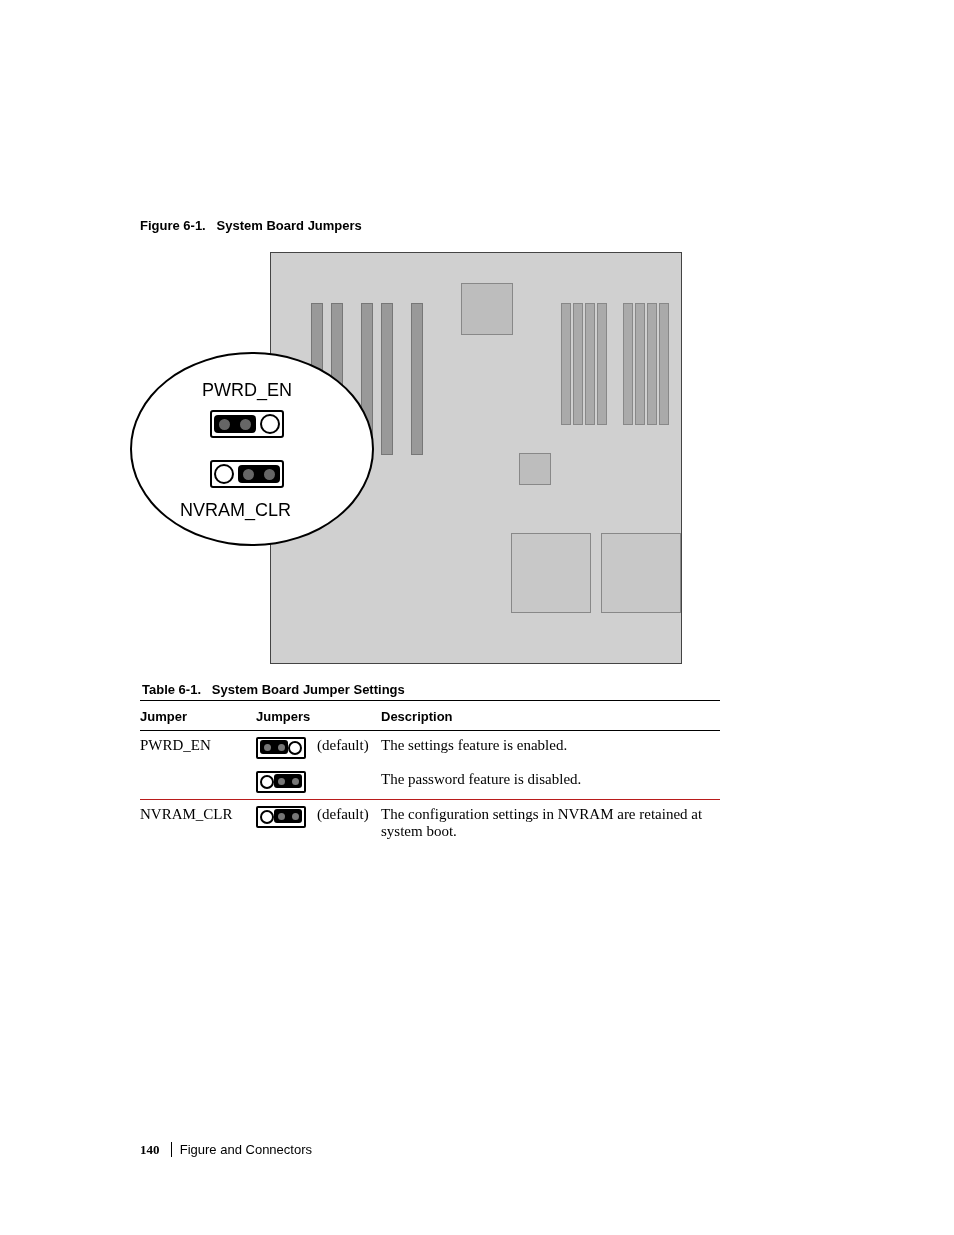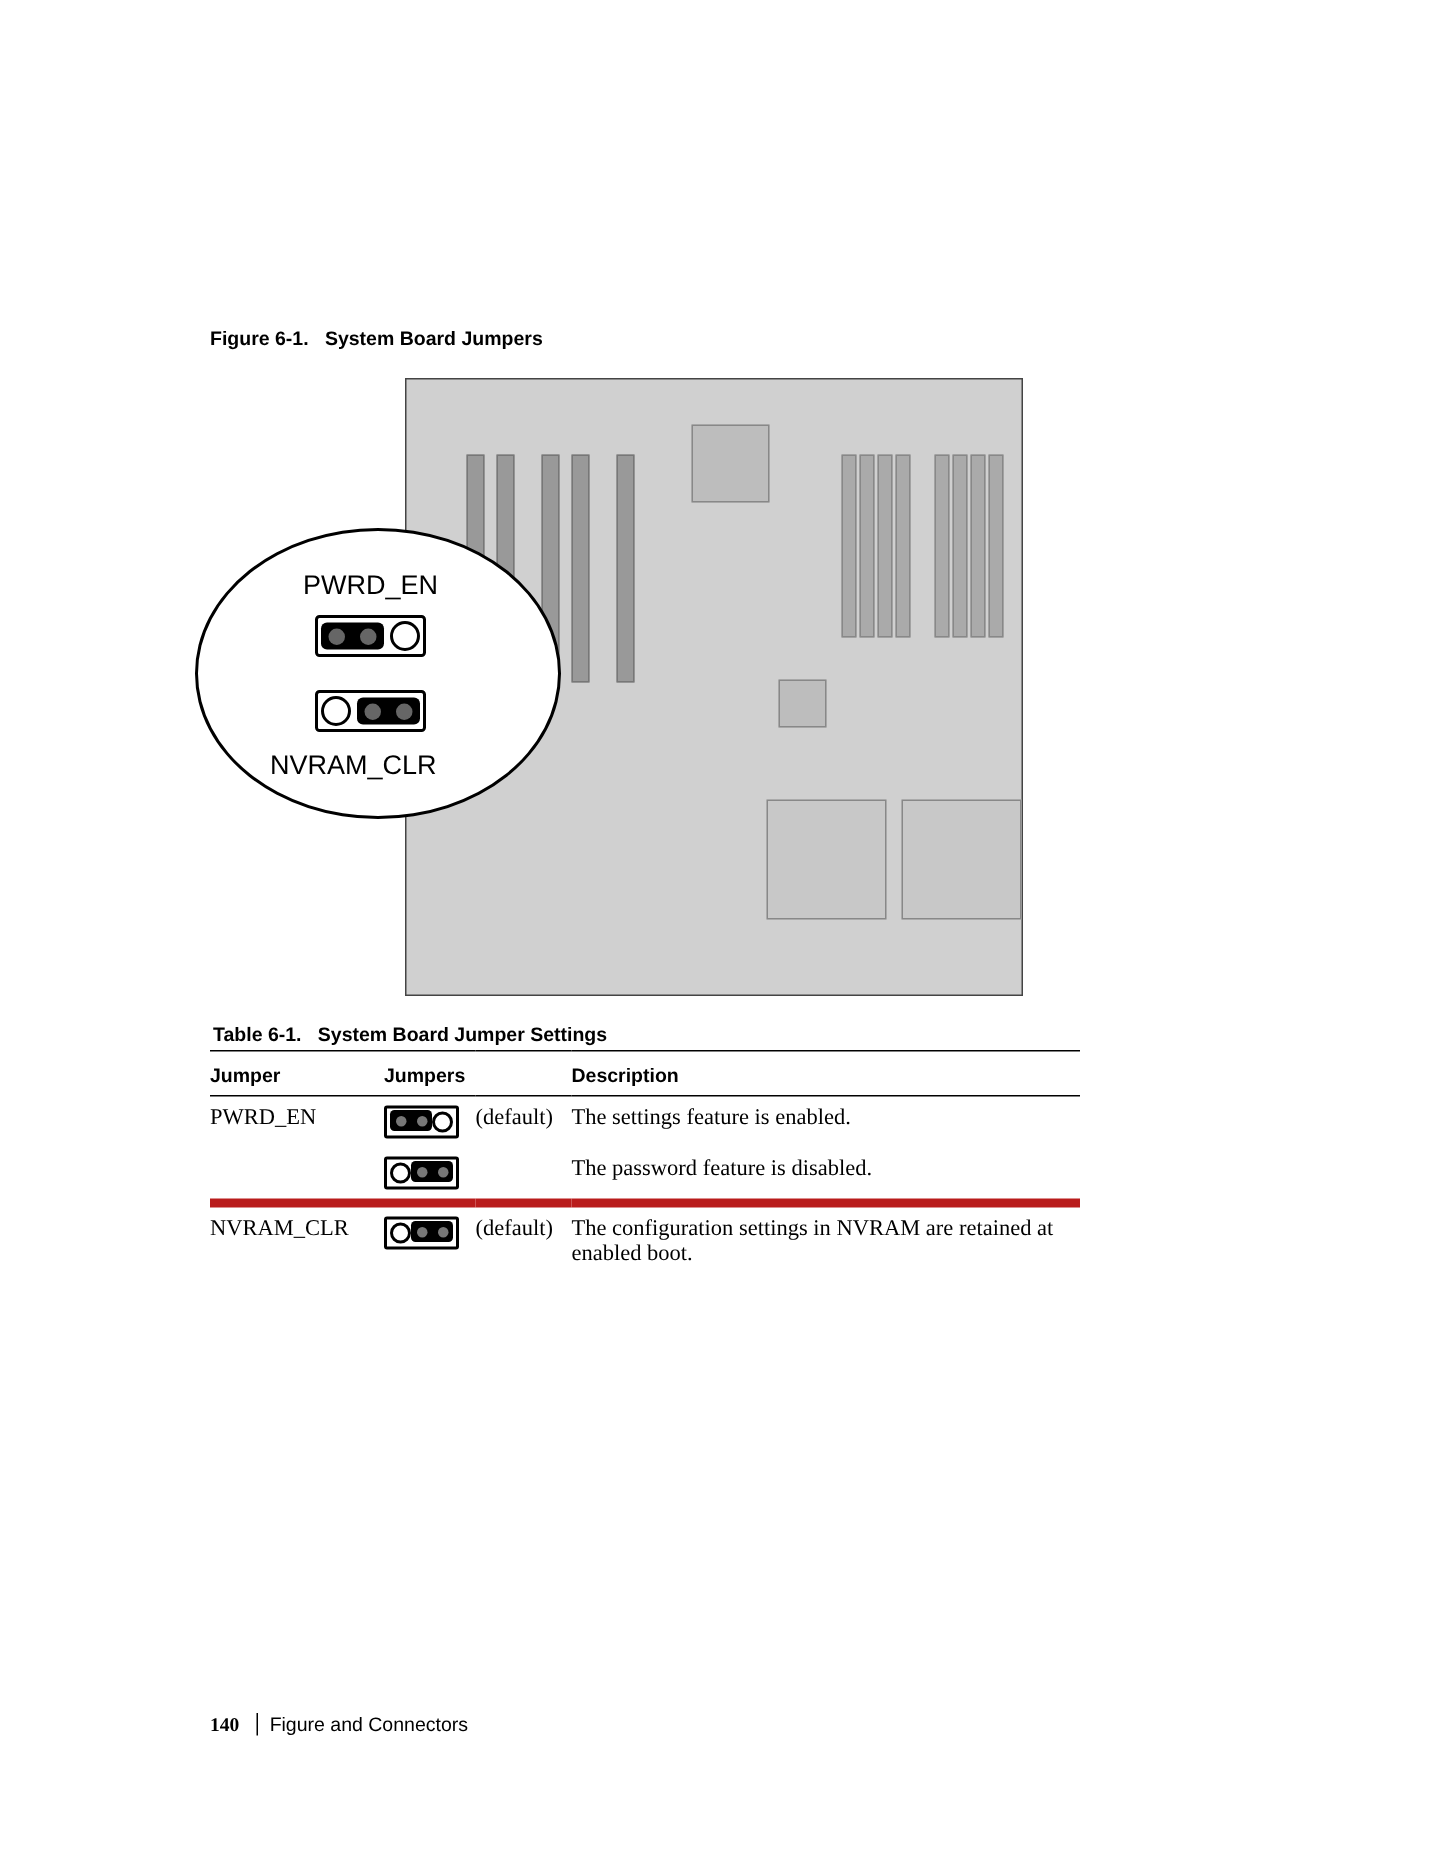--- a/index.html
+++ b/index.html
@@ -17,21 +17,21 @@
 .jumper-diag .hollow{width:16px;height:16px;border-radius:50%;border:2.5px solid #000;margin:2px}
 .jd-right .hollow{order:2}
 .jd-left .hollow{order:0}
 .jd-left .filledpair{order:1}
 .callout-j1{left:78px;top:56px}
 .callout-j2{left:78px;top:106px}
 .table-caption{position:absolute;left:142px;top:682px;font-family:Arial,Helvetica,sans-serif;font-weight:bold;font-size:13px}
 table.jt{position:absolute;left:140px;top:700px;width:580px;border-collapse:collapse;font-size:14px}
 table.jt th{font-family:Arial,Helvetica,sans-serif;font-weight:bold;font-size:13px;text-align:left;padding:8px 6px 6px 0;border-top:1.5px solid #000;border-bottom:1px solid #000}
 table.jt td{padding:6px 6px 6px 0;vertical-align:top;font-family:"Times New Roman",serif;font-size:15px}
-table.jt tr.section-end td{border-bottom:6px solid #b91c1c}
+table.jt tr.section-end td{border-bottom:1px solid #b91c1c}
 table.jt tr.last td{border-bottom:1.5px solid #000}
 .mini-jumper{display:inline-block;width:46px;height:18px;border:2px solid #000;border-radius:2px;vertical-align:middle;position:relative}
 .mini-jumper .mpair{position:absolute;top:1px;width:28px;height:14px;background:#000;border-radius:3px;display:flex;align-items:center;justify-content:space-around}
 .mini-jumper .mpair span{width:7px;height:7px;border-radius:50%;background:#777}
 .mini-jumper .mhole{position:absolute;top:2px;width:10px;height:10px;border-radius:50%;border:2px solid #000}
 .mj-12 .mpair{left:2px}.mj-12 .mhole{right:2px}
 .mj-23 .mpair{right:2px}.mj-23 .mhole{left:2px}
 .footer{position:absolute;left:140px;top:1142px;font-size:13px}
 .footer .pn{font-family:Liberation Serif, serif;font-weight:bold}
 .footer .sep{margin:0 8px;border-left:1px solid #000}
@@ -124,21 +124,21 @@
         <td></td>
         <td>The password feature is disabled.</td>
       </tr>
       <tr>
         <td>NVRAM_CLR</td>
         <td><span class="mini-jumper mj-23"><span class="mhole"></span><span class="mpair">
                 <span></span>
                 <span></span>
               </span></span></td>
         <td>(default)</td>
-        <td>The configuration settings in NVRAM are retained at enabled boot.</td>
+        <td>The configuration settings in NVRAM are retained at system boot.</td>
       </tr>
     </tbody>
   </table>
 
   <div class="footer">
     <span class="pn">140</span>
     <span class="sep"></span>
     <span class="sect">Figure and Connectors</span>
   </div>
 

